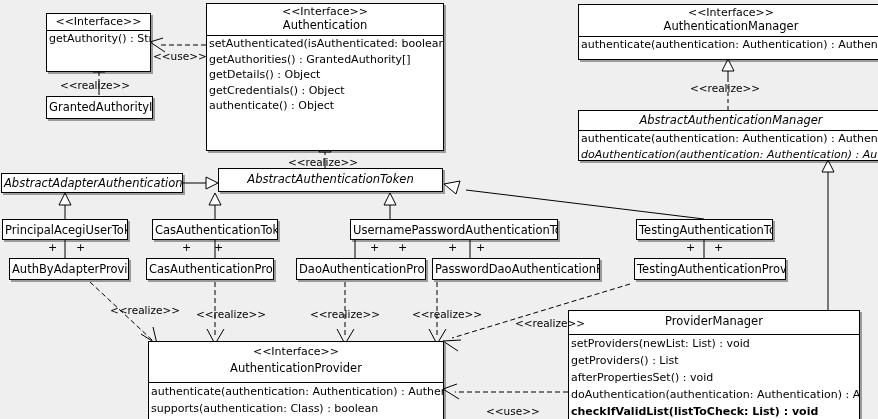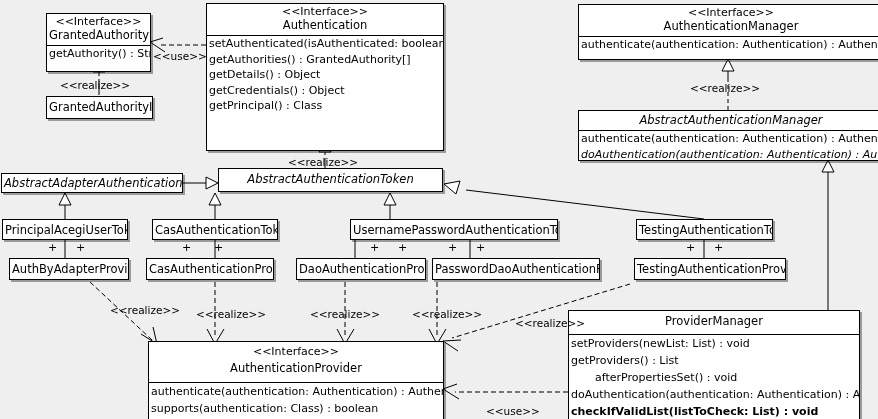--- a/index.html
+++ b/index.html
@@ -200,21 +200,20 @@
 
     <g>
       <path d="M828,310 L828,172" stroke="#000" stroke-width="1" fill="none"></path>
       <path d="M828,160 L834,172 L822,172 Z" fill="#ffffff" stroke="#000" stroke-width="1"></path>
     </g>
   </svg>
 
   <div class="box" style="left:46px; top:13px; width:105px; height:59px;">
     <div class="hdr">
       <div class="stereo">&lt;&lt;Interface&gt;&gt;</div>
-      <div class="cname">GrantedAuthority</div>
     </div>
     <div class="sep"></div>
     <div class="ops">
       <div class="op">getAuthority() : String</div>
     </div>
   </div>
 
   <div class="box" style="left:46px; top:96px; width:107px; height:23px;">
     <div class="simple">GrantedAuthorityImpl</div>
   </div>
@@ -223,21 +222,21 @@
     <div class="hdr">
       <div class="stereo">&lt;&lt;Interface&gt;&gt;</div>
       <div class="cname">Authentication</div>
     </div>
     <div class="sep"></div>
     <div class="ops">
       <div class="op">setAuthenticated(isAuthenticated: boolean) : void</div>
       <div class="op">getAuthorities() : GrantedAuthority[]</div>
       <div class="op">getDetails() : Object</div>
       <div class="op">getCredentials() : Object</div>
-      <div class="op">getPrincipal() : Class</div>
+      <div class="op">authenticate() : Object</div>
     </div>
   </div>
 
   <div class="box" style="left:578px; top:4px; width:306px; height:56px;">
     <div class="hdr">
       <div class="stereo">&lt;&lt;Interface&gt;&gt;</div>
       <div class="cname">AuthenticationManager</div>
     </div>
     <div class="sep"></div>
     <div class="ops">
@@ -324,21 +323,21 @@
   </div>
 
   <div class="box" style="left:568px; top:310px; width:292px; height:110px;">
     <div class="hdr" style="padding-top:3px;">
       <div class="cname">ProviderManager</div>
     </div>
     <div class="sep" style="margin-top:3px;"></div>
     <div class="ops">
       <div class="op" style="line-height:17px;">setProviders(newList: List) : void</div>
       <div class="op" style="line-height:17px;">getProviders() : List</div>
-      <div class="op" style="line-height:17px;margin-left:24px;">afterPropertiesSet() : void</div>
+      <div class="op" style="line-height:17px;">afterPropertiesSet() : void</div>
       <div class="op" style="line-height:17px;">doAuthentication(authentication: Authentication) : Authentication</div>
       <div class="op" style="line-height:17px;font-weight:bold;">checkIfValidList(listToCheck: List) : void</div>
     </div>
   </div>
 
   <div class="edgelabel" style="left:153px; top:51px;">&lt;&lt;use&gt;&gt;</div>
 
   <div class="edgelabel" style="left:60px; top:80px;">&lt;&lt;realize&gt;&gt;</div>
 
   <div class="edgelabel" style="left:288px; top:157px;">&lt;&lt;realize&gt;&gt;</div>

